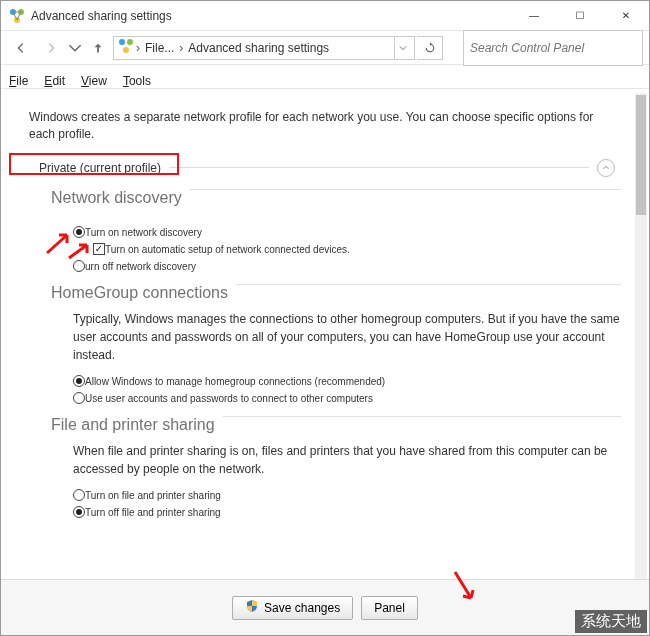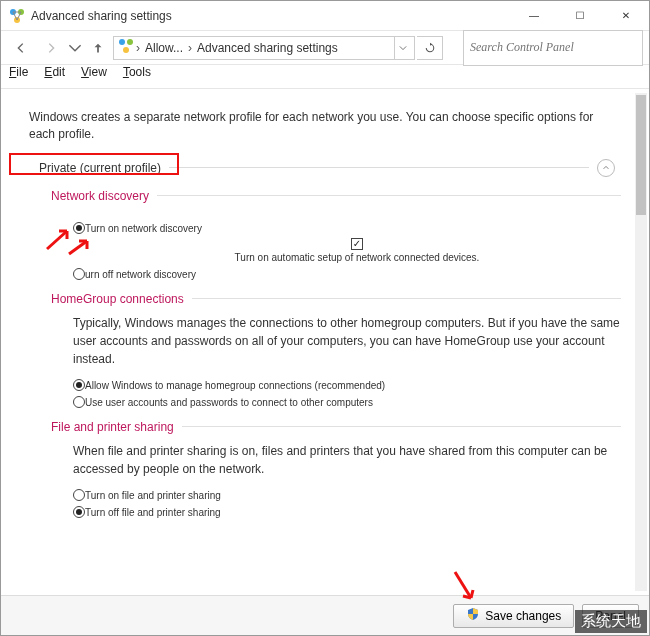--- a/index.html
+++ b/index.html
@@ -92,26 +92,25 @@
   }
   .search {
     width: 180px; height: 24px;
     border: 1px solid #ccc;
     margin-left: 18px;
     padding: 17px 6px;
     font-size: 12px;
     font-style: italic;
     color: #6a6a6a;
     background:#fff;
-    font-family:Liberation Serif, serif;
   }
   
   .menubar {
     height: 24px;
-    display: flex; align-items: flex-start;
+    display: flex; align-items: flex-end;
     padding: 0 8px;
     gap: 16px;
     font-size: 12px;
     color:#222;
     border-bottom: 1px solid #e6e6e6;
   }
   .menubar span { cursor: default; }
   .menubar span u { text-decoration: underline; }
 
   
@@ -156,22 +155,22 @@
     position:absolute; left:-20px; top:-2px;
     width: 170px; height: 22px;
     border: 2px solid #e11; pointer-events:none;
   }
 
   .group {
     margin: 8px 0 2px 22px;
     position:relative;
   }
   .group-title {
-    font-size:12px; color:#be185d;
-    display:flex; align-items:center;
+    font-size:16px; color:#737373;
+    display:flex; 
   }
   .group-title .line { flex:1; height:1px; background:#e0e0e0; margin-left:8px; }
   .group-body {
     margin: 8px 0 10px 22px;
     font-size:12px; color:#333; line-height:1.5;
   }
   .radio-row, .check-row {
     display:flex; align-items:center; 
     margin: 2px 0;
     font-size:10px;
@@ -197,24 +196,24 @@
 
   .red-arrow {
     position:absolute;
     pointer-events:none;
   }
   .red-arrow svg { overflow:visible; }
 
   
   .footer {
     position:absolute; bottom:0; left:0; right:0;
-    height: 40px;
+    height: 56px;
     border-top: 1px solid #ddd;
     background:#f6f6f6;
-    display:flex; align-items:center; justify-content:flex-end;
+    display:flex; align-items:center; justify-content:center;
     padding: 0 10px; gap:8px;
     font-size:12px;
   }
   .btn {
     height: 24px;
     border: 1px solid #adadad;
     background: linear-gradient(#fff,#e8e8e8);
     padding: 0 12px;
     display:flex; align-items:center; gap:5px;
     font-size:12px;
@@ -282,21 +281,21 @@
     </div>
     <div class="address">
       <span class="title-icon">
         <svg viewBox="0 0 16 16">
             <circle cx="4" cy="4" r="3" fill="#3aa0e8"></circle>
             <circle cx="12" cy="4" r="3" fill="#8ac43f"></circle>
             <circle cx="8" cy="12" r="3" fill="#f6c240"></circle>
           </svg>
       </span>
       <span class="chev">›</span>
-      <span class="crumb">Allow...</span>
+      <span class="crumb">File...</span>
       <span class="chev">›</span>
       <span class="crumb">Advanced sharing settings</span>
       <div class="addr-dropdown">
         <svg viewBox="0 0 10 10" width="8" height="8">
             <path d="M1 3 L5 7 L9 3" stroke="#555" fill="none"></path>
           </svg>
       </div>
     </div>
     <div class="refresh">
       <svg viewBox="0 0 16 16" width="12" height="12">
@@ -339,21 +338,21 @@
           <div class="red-arrow" style="left:-28px; top:6px;">
             <svg width="30" height="26">
                 <path d="M2 22 L22 4" stroke="#e11" stroke-width="3"></path>
                 <path d="M22 4 L14 4 M22 4 L22 12" stroke="#e11" stroke-width="3"></path>
               </svg>
           </div>
           <div class="radio-row">
             <span class="radio checked"></span>
             <span>Turn on network discovery</span>
           </div>
-          <div class="check-row indent" style="position:relative;flex-direction:column;">
+          <div class="check-row indent" style="position:relative;">
             <div class="red-arrow" style="left:-26px; top:0px;">
               <svg width="26" height="20">
                   <path d="M2 16 L20 3" stroke="#e11" stroke-width="3"></path>
                   <path d="M20 3 L12 3 M20 3 L20 11" stroke="#e11" stroke-width="3"></path>
                 </svg>
             </div>
             <span class="checkbox checked"></span>
             <span>Turn on automatic setup of network connected devices.</span>
           </div>
           <div class="radio-row">

